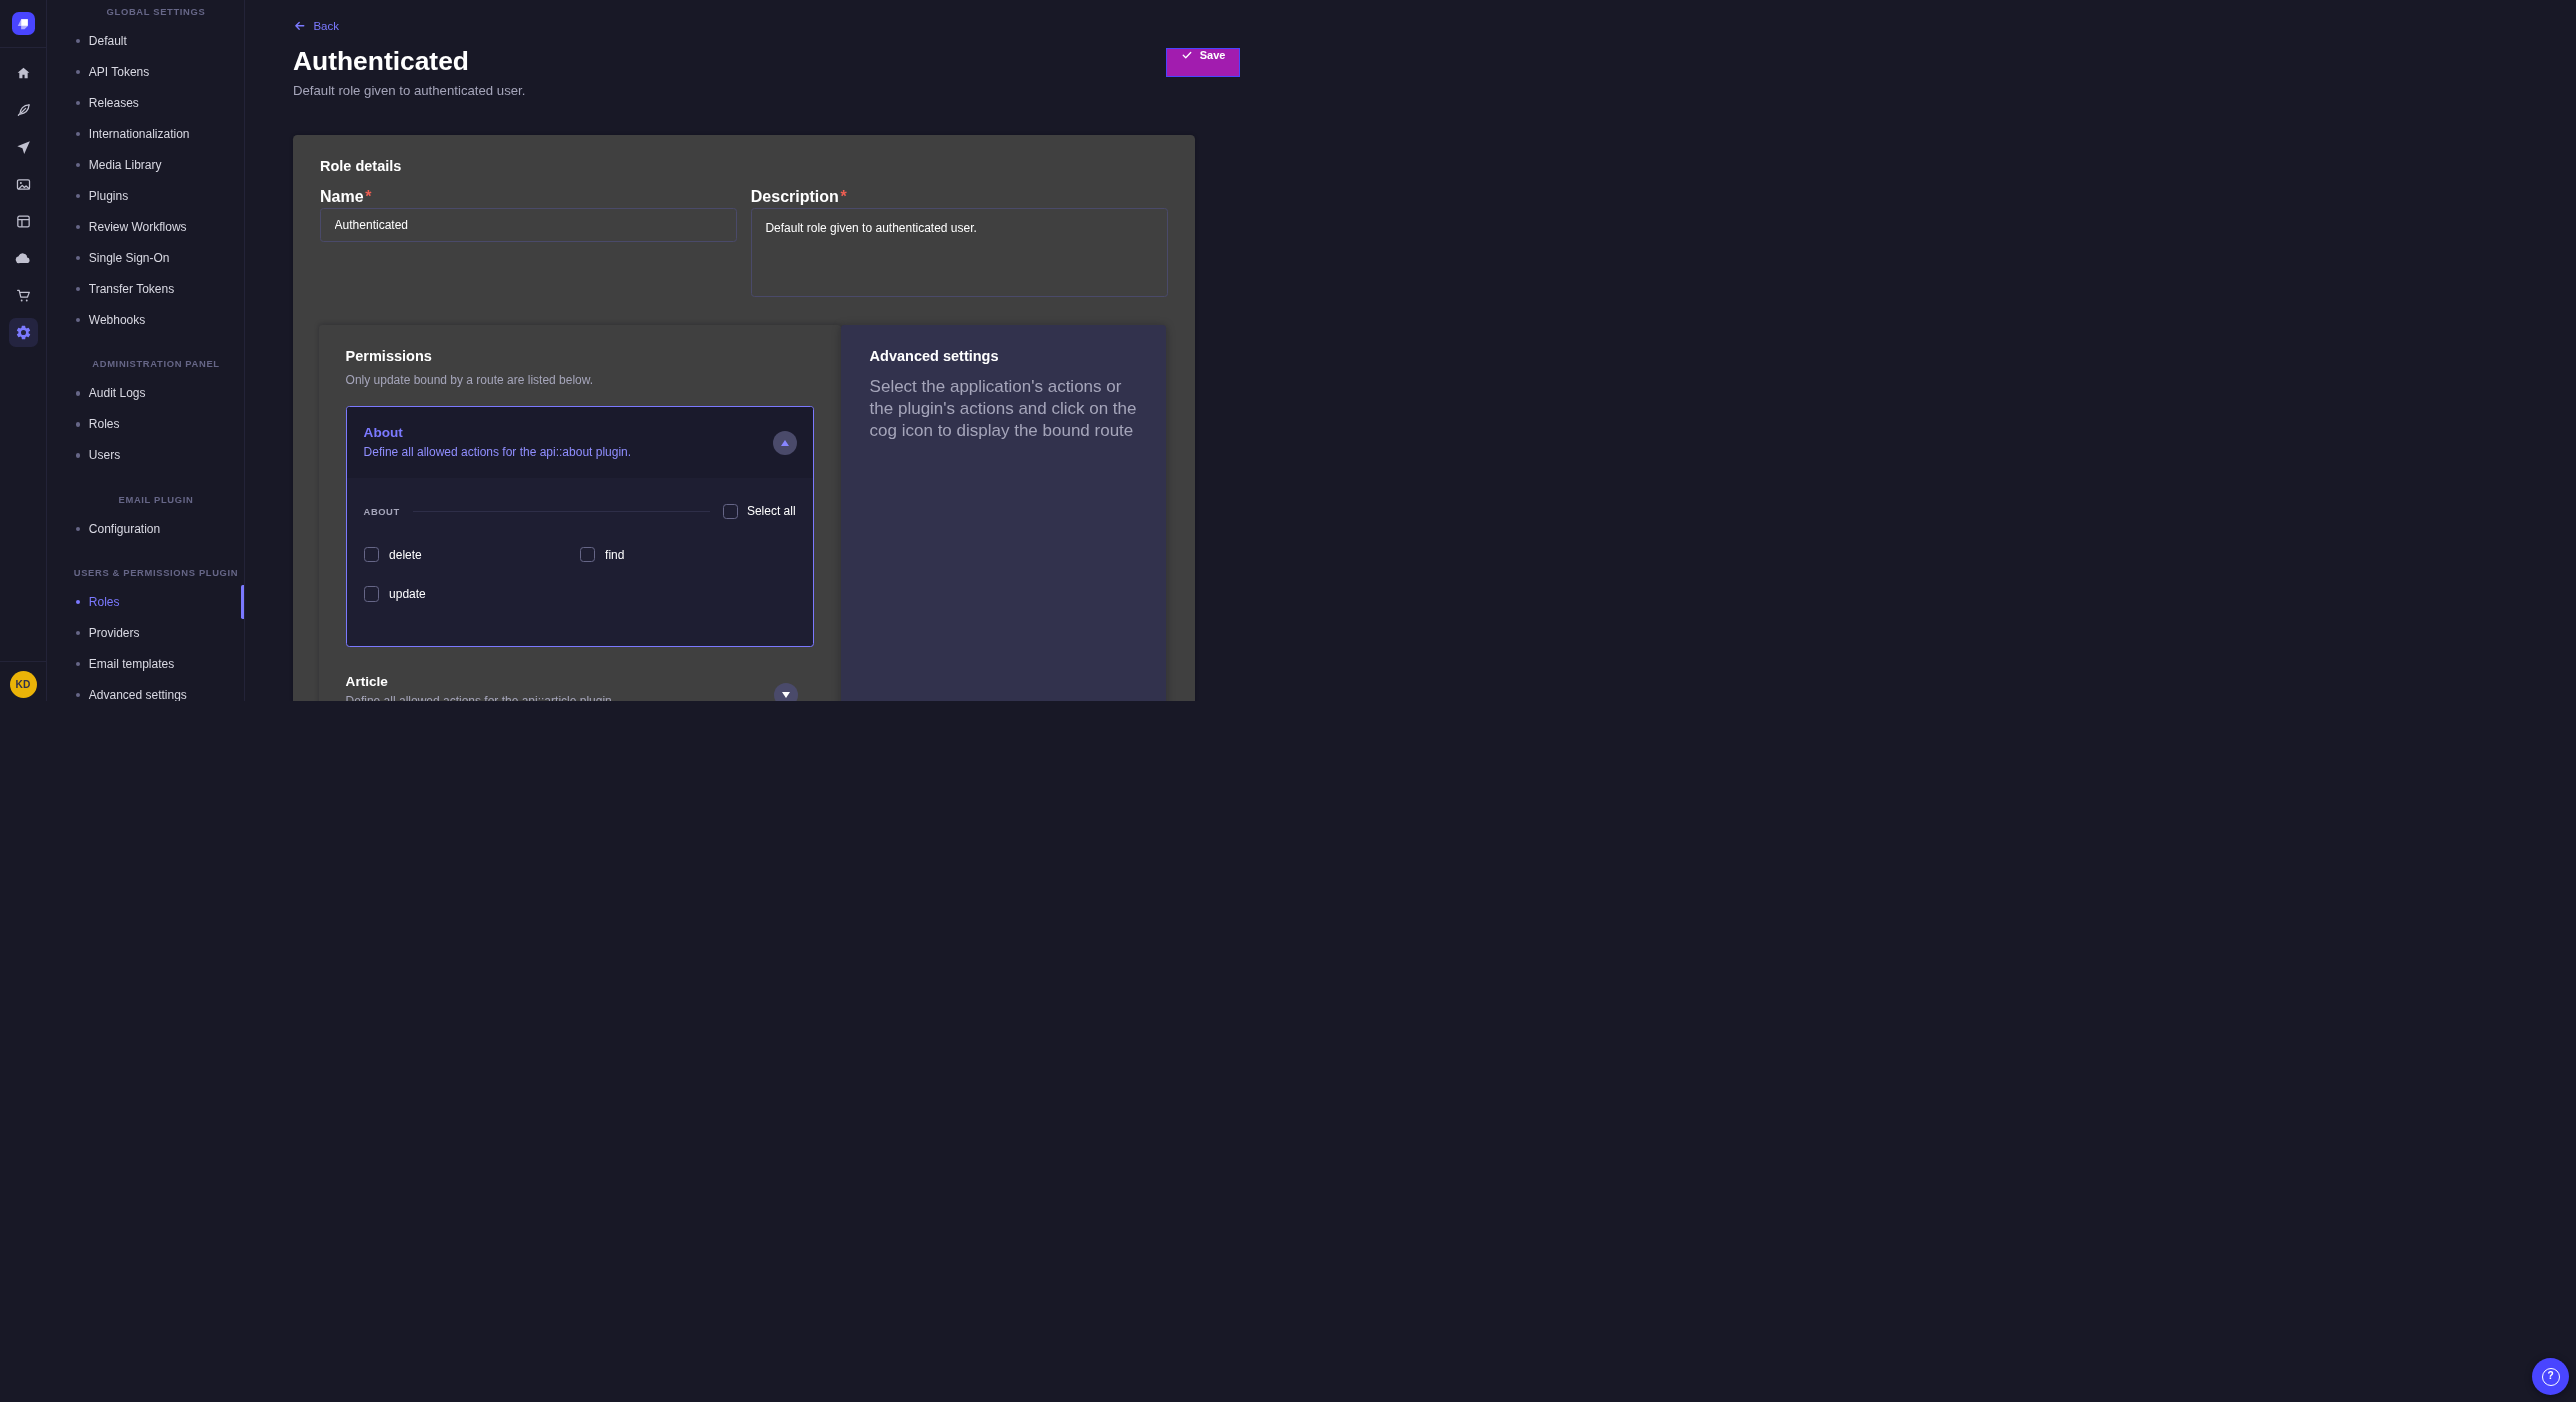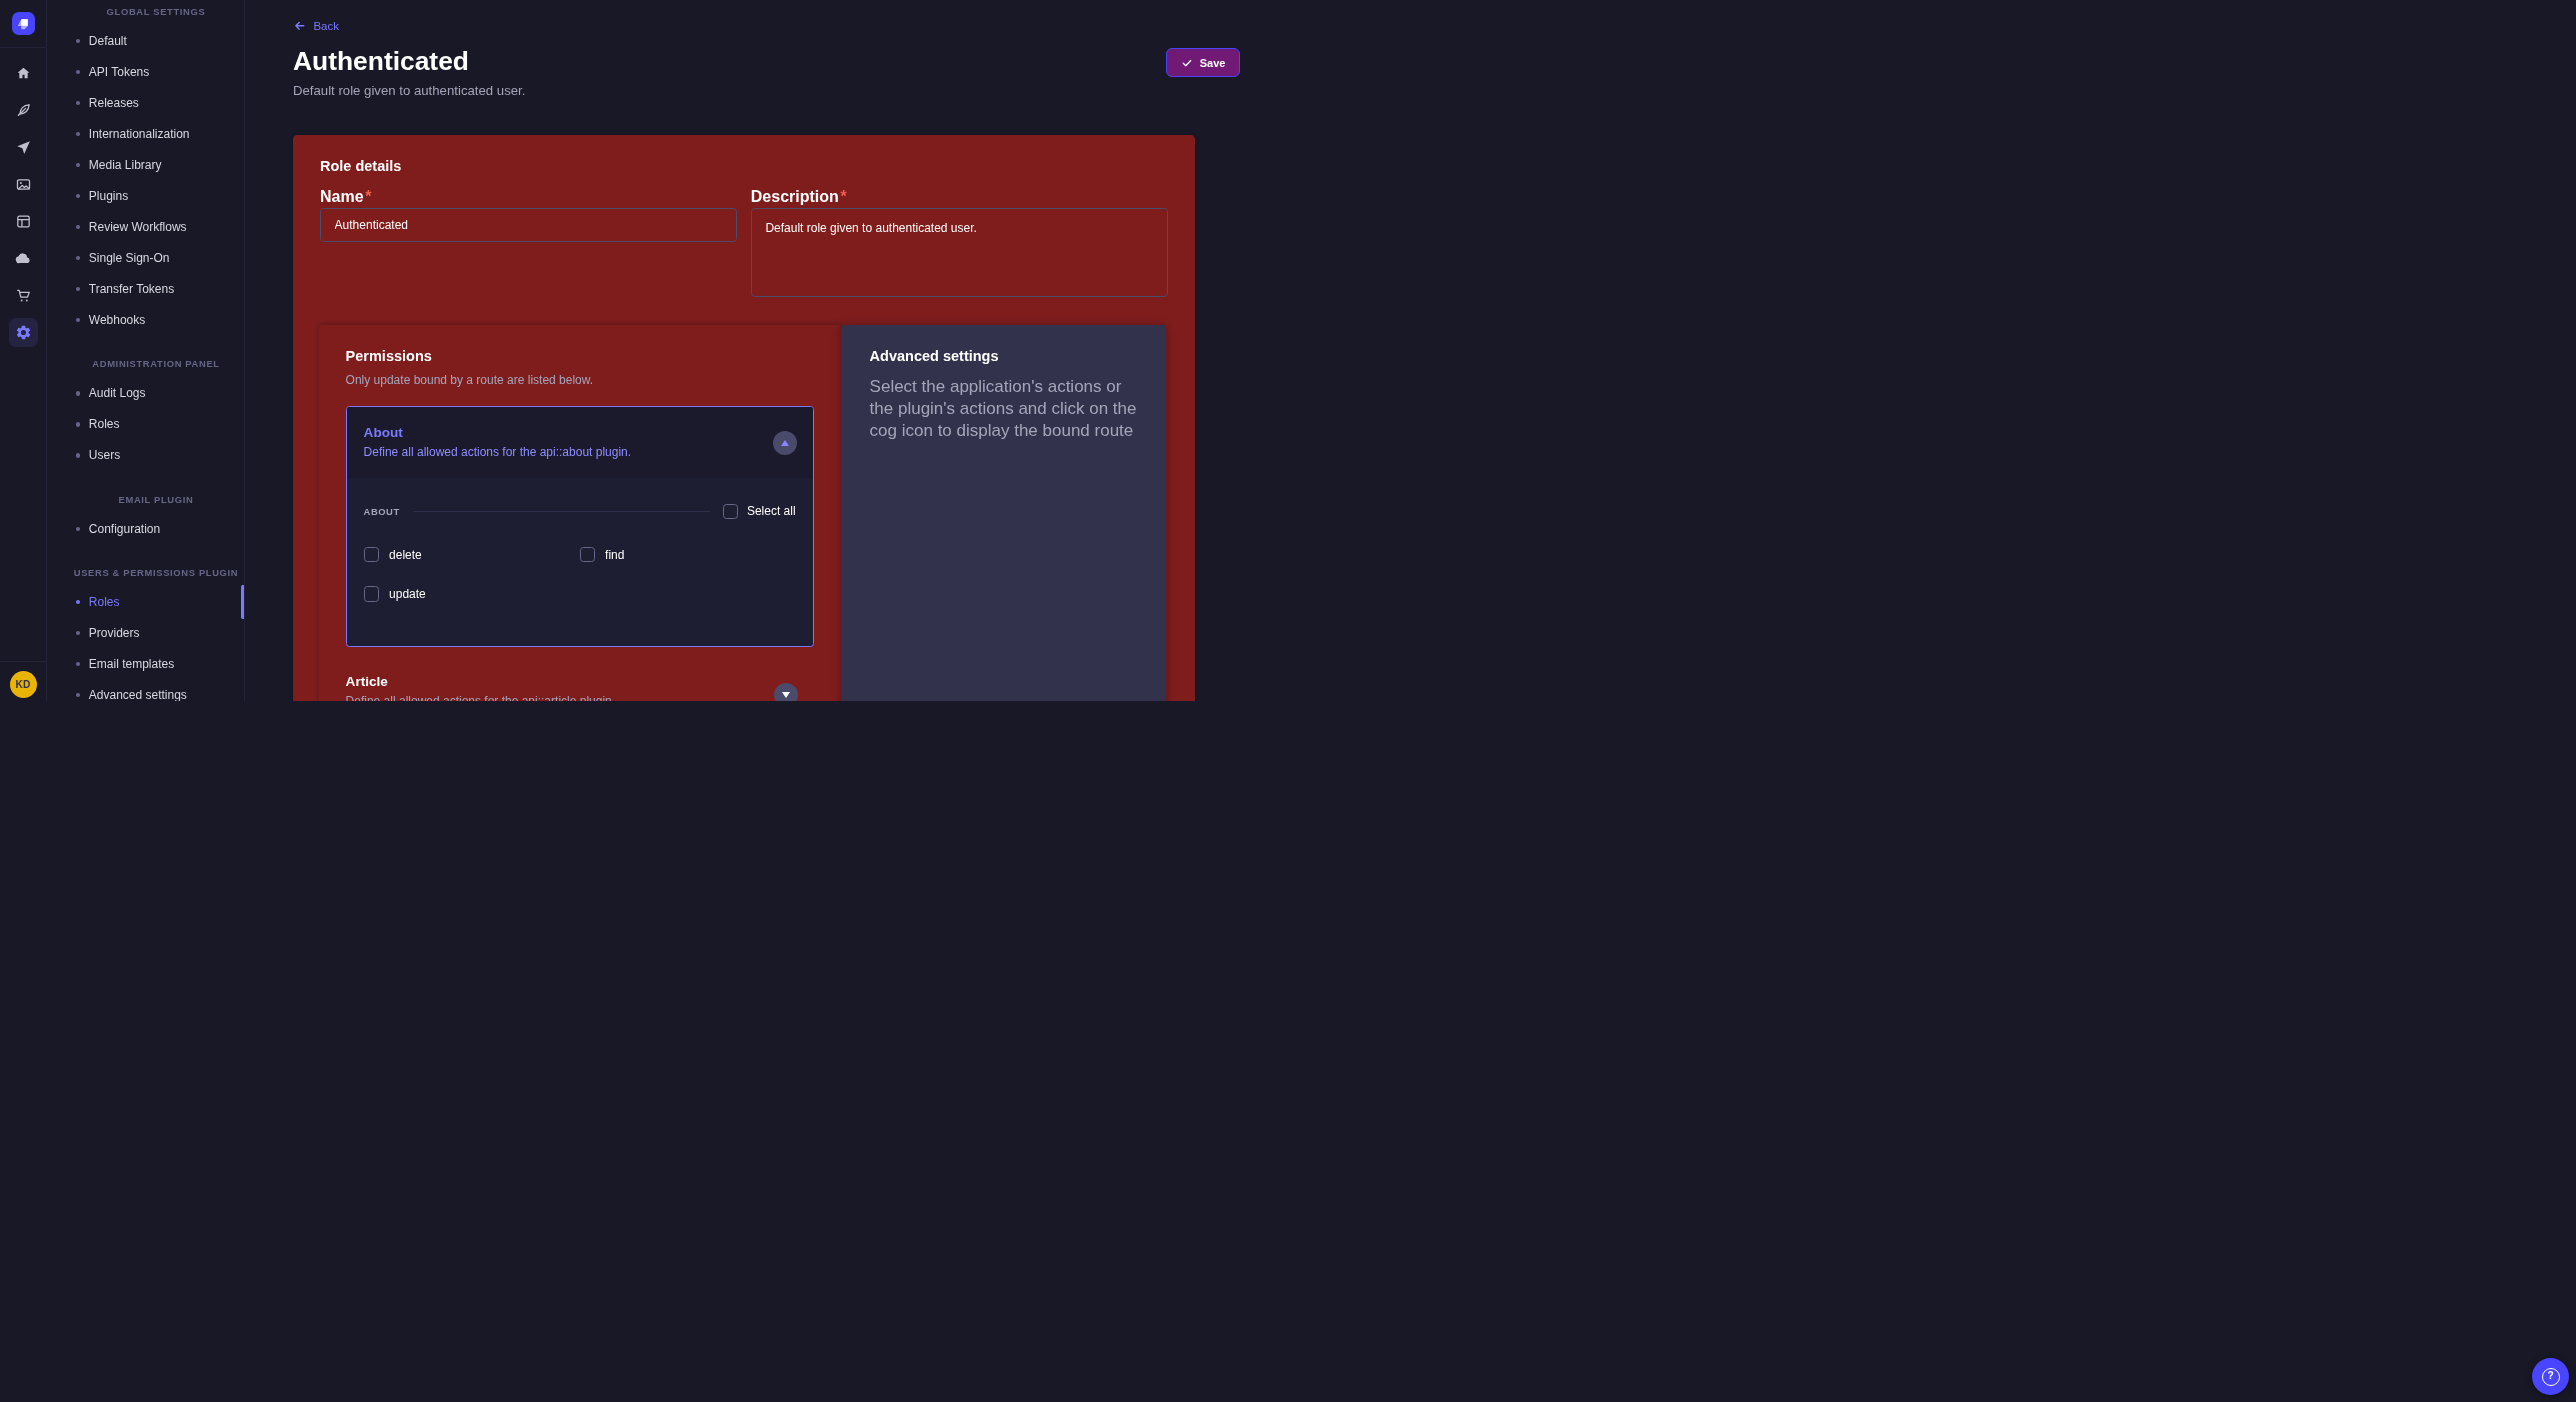--- a/index.html
+++ b/index.html
@@ -64,28 +64,28 @@
   
   .main { flex:1; position:relative; padding-left:48px; }
   .back-row {
     margin-top:17px; height:17px; display:inline-flex; align-items:center; gap:6.8px;
     color:#7b79ff; font-size:11.5px; cursor:pointer;text-align:right;
   }
   .page-title { margin-top:8.5px; font-size:26.4px; line-height:34px; font-weight:700; }
   .page-subtitle { margin-top:3.4px; font-size:13.2px; line-height:19px; color:#a5a5ba; }
   .save-btn {
     position:absolute; top:48px; right:48px; height:29px;
-    background:#701a75; border:0.9px solid #4945ff; border-radius:6px;
+    background:#a21caf; border:0.9px solid #4945ff; border-radius:0;
     color:#fff; font-size:11px; font-weight:600;
-    display:inline-flex; align-items:center; gap:6.8px; padding:0 13.6px; cursor:pointer;
+    display:inline-flex; gap:6.8px; padding:0 13.6px; cursor:pointer;
   }
   
   .card {
     margin-top:35px; width:902px; height:596px;
-    background:#7f1d1d; border-radius:4.3px;
+    background:#404040; border-radius:4.3px;
     box-shadow:0 0.9px 3.4px rgba(8,8,20,.35);
   }
   .role-details { padding:22px 27px 25px 27px; }
   .section-title { font-size:14.5px; font-weight:600; line-height:19px; }
   .fields-row { display:flex; gap:13.6px; margin-top:13.6px; }
   .field { flex:1; }
   .field-label { font-size:16px; font-weight:600; height:13.6px; line-height:13.6px; }
   .req { color:#ee5e52; margin-left:1.7px; }
   .text-input {
     margin-top:5.1px; width:100%; height:34px; background:transparent;

